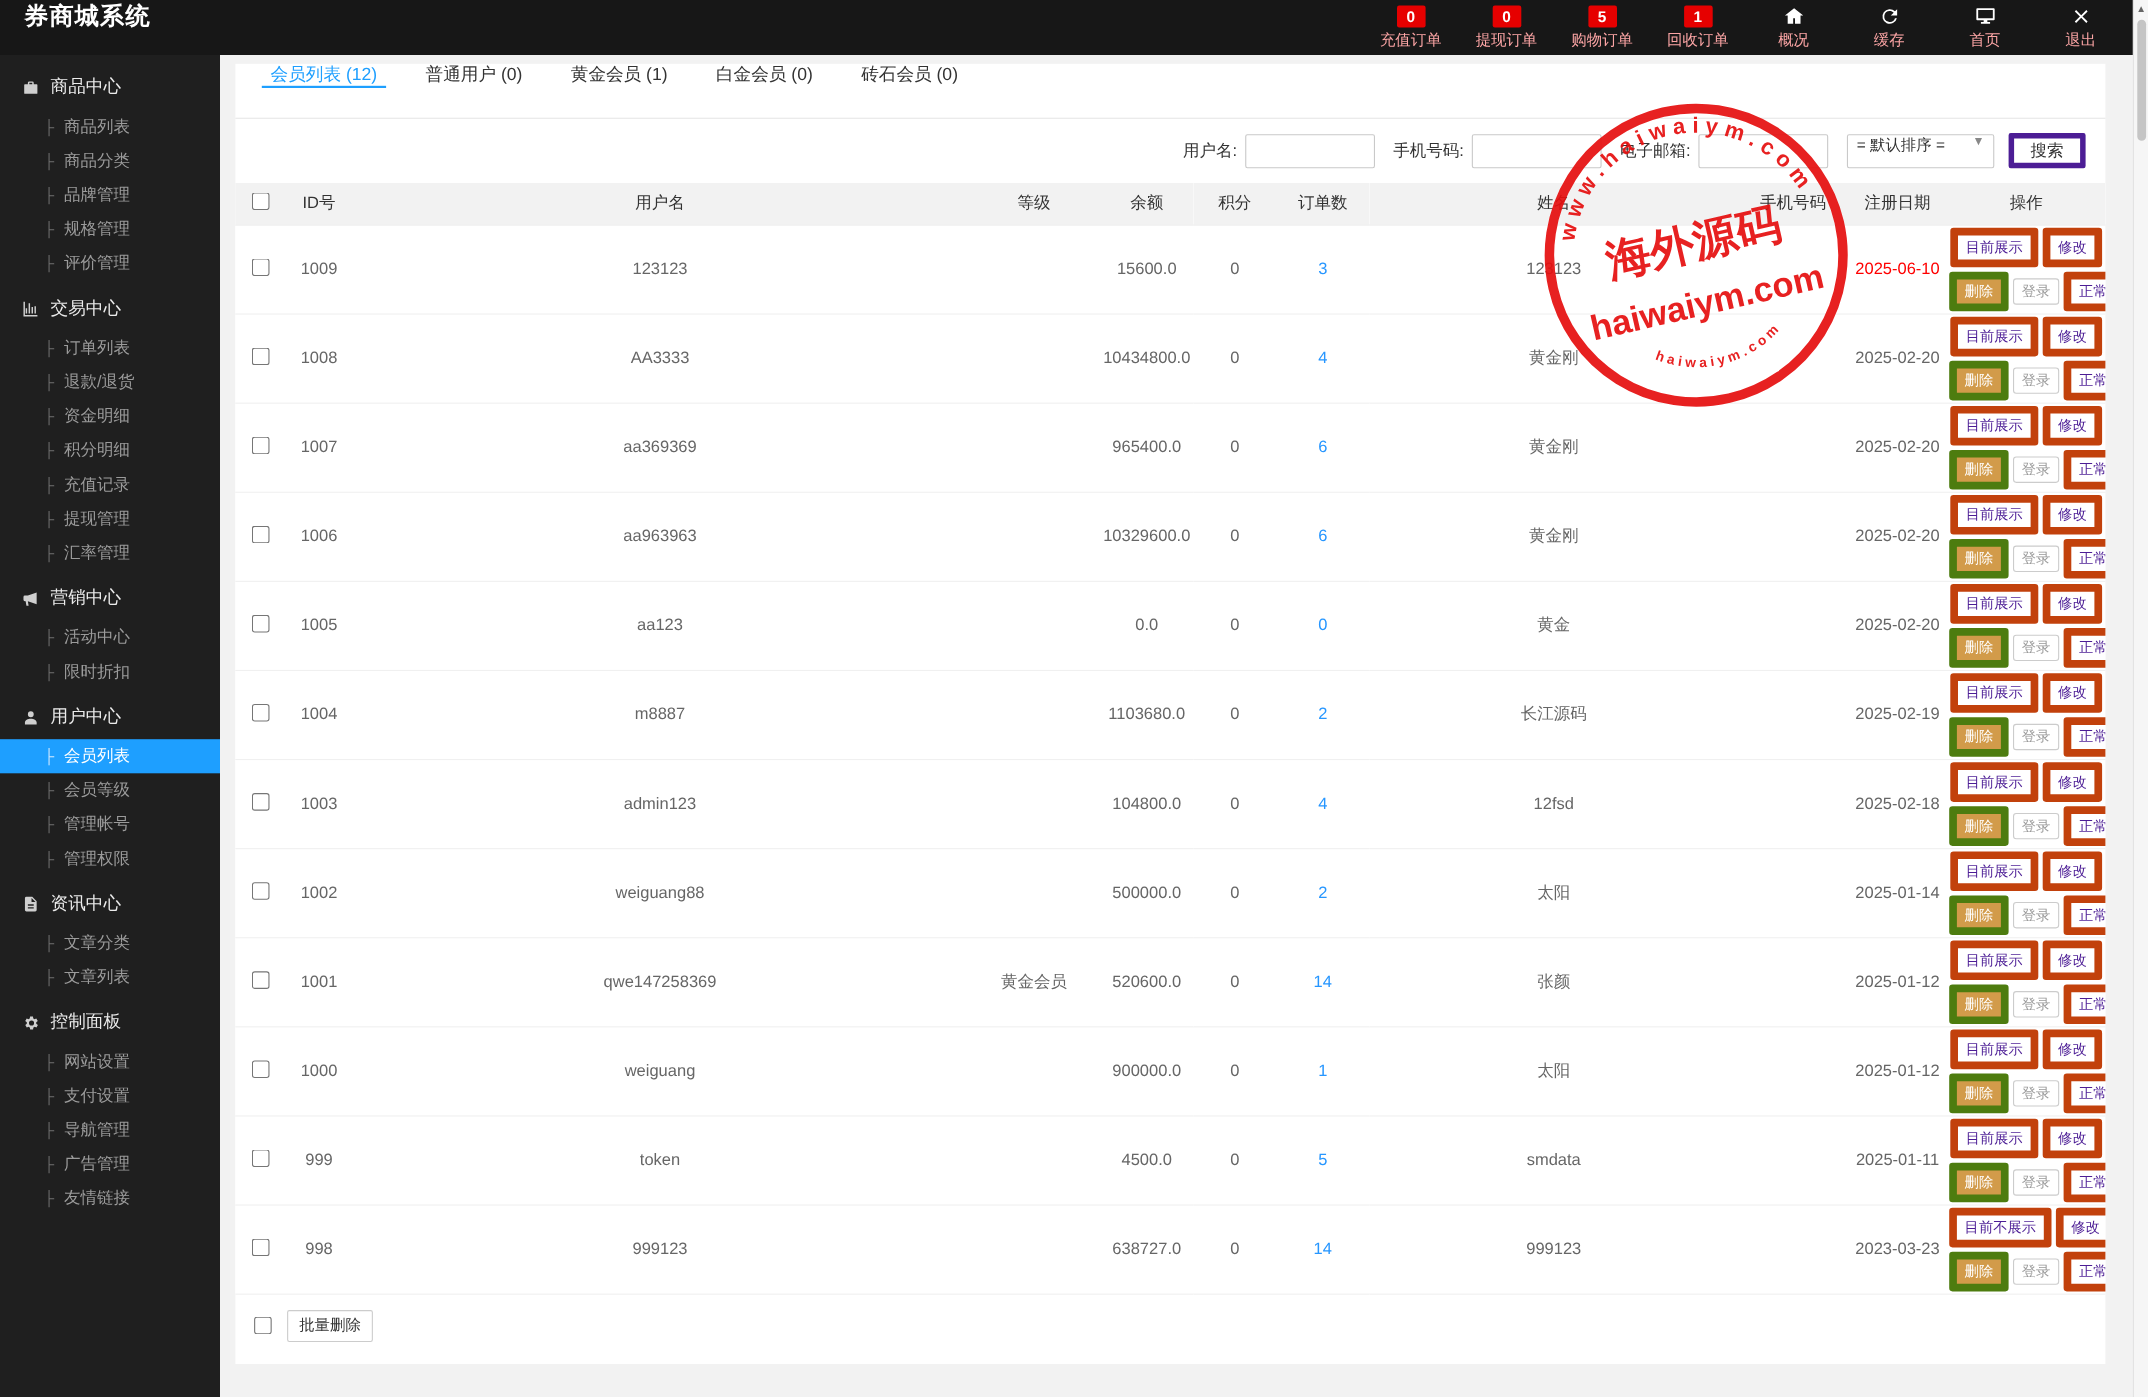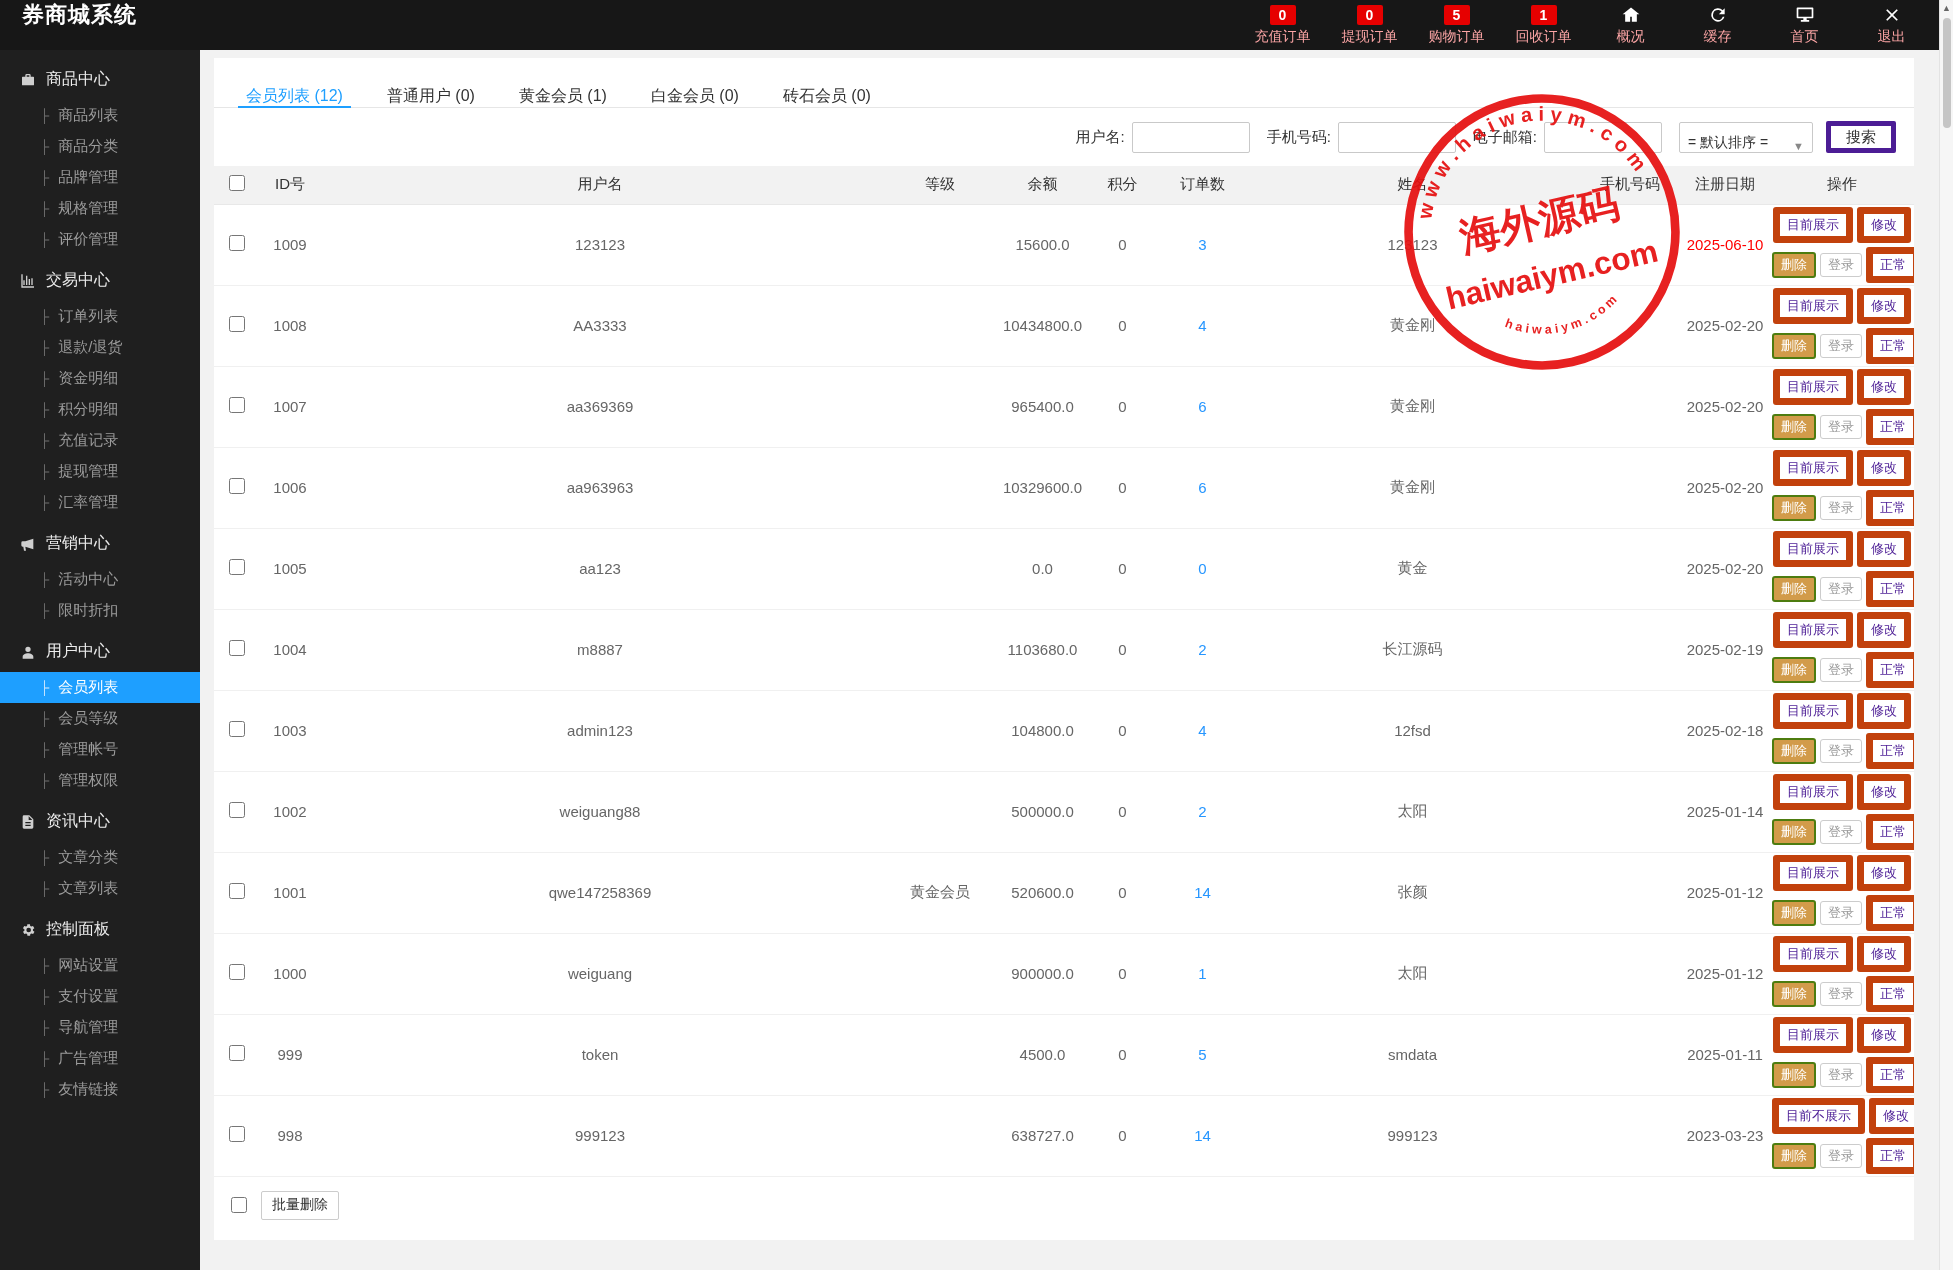--- a/index.html
+++ b/index.html
@@ -22,46 +22,46 @@
   .side-icon{color:#cfcfcf;display:flex}
   .side-item{display:flex;align-items:center;height:31px;padding-left:40px;color:#9b9b9b;font-size:15px;cursor:pointer;white-space:nowrap}
   .side-item .tree{color:#6f6f6f;margin-right:9px;font-size:13px}
   .side-item.active{background:var(--accent);color:#fff}
   .side-item.active .tree{color:#cfe8ff}
 
   
   .main{position:absolute;left:200px;top:50px;width:1739px;height:1220px;padding:8px 25px 0 14px}
   .card{background:#fff;width:1700px;min-height:984px}
 
-  .tabs{display:flex;align-items:flex-end;height:50px;border-bottom:1px solid #e6e6e6;padding-left:10px}
+  .tabs{display:flex;align-items:flex-start;height:50px;border-bottom:1px solid #e6e6e6;padding-left:10px}
   .tab{display:flex;align-items:center;padding:0 22px;font-size:16px;color:#333;cursor:pointer;position:relative;white-space:nowrap}
   .tab.active{color:var(--accent)}
   .tab.active::after{content:"";position:absolute;left:14px;right:14px;bottom:-1px;height:2px;background:var(--accent)}
 
   .filterbar{display:flex;align-items:center;justify-content:flex-end;gap:7px;height:58px;padding-right:18px}
   .flabel{font-size:15px;color:#333;margin-left:10px;white-space:nowrap}
   .finput{width:118px;height:31px;border:1px solid #c9c9c9;border-radius:2px;padding:0 6px;font-size:14px;background:#fff}
-  .fselect{width:134px;height:31px;border:1px solid #c9c9c9;border-radius:2px;display:flex;align-items:flex-end;justify-content:space-between;padding:0 8px;font-size:14px;color:#333;cursor:pointer;margin-left:10px;background:#fff;white-space:nowrap}
+  .fselect{width:134px;height:31px;border:1px solid #c9c9c9;border-radius:2px;display:flex;align-items:flex-start;justify-content:space-between;padding:0 8px;font-size:14px;color:#333;cursor:pointer;margin-left:10px;background:#fff;white-space:nowrap}
   .fselect .caret{color:#888;font-size:11px;margin-left:4px}
   .fsearch{height:32px;padding:0 15px;border:5px solid #4c1d95;border-radius:2px;background:#fff;font-size:15px;color:#333;cursor:pointer;margin-left:6px;font-family:inherit}
 
   .grid{width:100%;border-collapse:collapse;table-layout:fixed}
   .grid th{background:#f2f2f2;height:38px;font-size:15px;color:#333;font-weight:normal;text-align:center;border-bottom:1px solid #e8e8e8;white-space:nowrap;overflow:hidden}
   .grid td{height:65px;text-align:center;font-size:15px;color:#666;border-bottom:1px solid #f0f0f0;background:#fff;white-space:nowrap;overflow:hidden}
   .col-chk{width:46px}.col-id{width:60px}.col-user{width:560px}.col-level{width:120px}
   .col-balance{width:85px}.col-points{width:75px}.col-orders{width:85px}
   .col-name{width:335px}.col-phone{width:100px}.col-date{width:90px}.col-ops{width:144px}
   .c-balance{color:var(--orange)}
   .order-link{color:#2696ff;cursor:pointer;text-decoration:none}
   td.red{color:var(--red)}
   .grid input[type=checkbox],.bulkbar input[type=checkbox]{width:16px;height:16px;cursor:pointer}
 
   .btn{display:inline-block;border-radius:3px;font-size:13px;line-height:20px;padding:1px 7px;margin:2px 2px;cursor:pointer;font-family:inherit;white-space:nowrap}
   .btn-green{background:#fff;border:7px solid #c2410c;color:#4c1d95}
-  .btn-warn{background:#d29b4a;border:2px solid #4d7c0f;color:#fff}
+  .btn-warn{background:#d29b4a;border:7px solid #4d7c0f;color:#fff}
   .btn-gray{background:#fff;border:1px solid #ccc;color:#999}
   .opline{line-height:1}
 
   .bulkbar{display:flex;align-items:center;padding:14px 0 20px 17px;gap:14px}
   .bulkbtn{height:29px;padding:0 10px;border:1px solid #ccc;border-radius:2px;background:#fff;font-size:14px;color:#333;cursor:pointer;font-family:inherit}
 
   
   .stamp{position:absolute;left:1398px;top:88px;width:288px;height:288px;z-index:40;pointer-events:none;opacity:.92;transform:rotate(-13deg);color:var(--stamp)}
 
   

